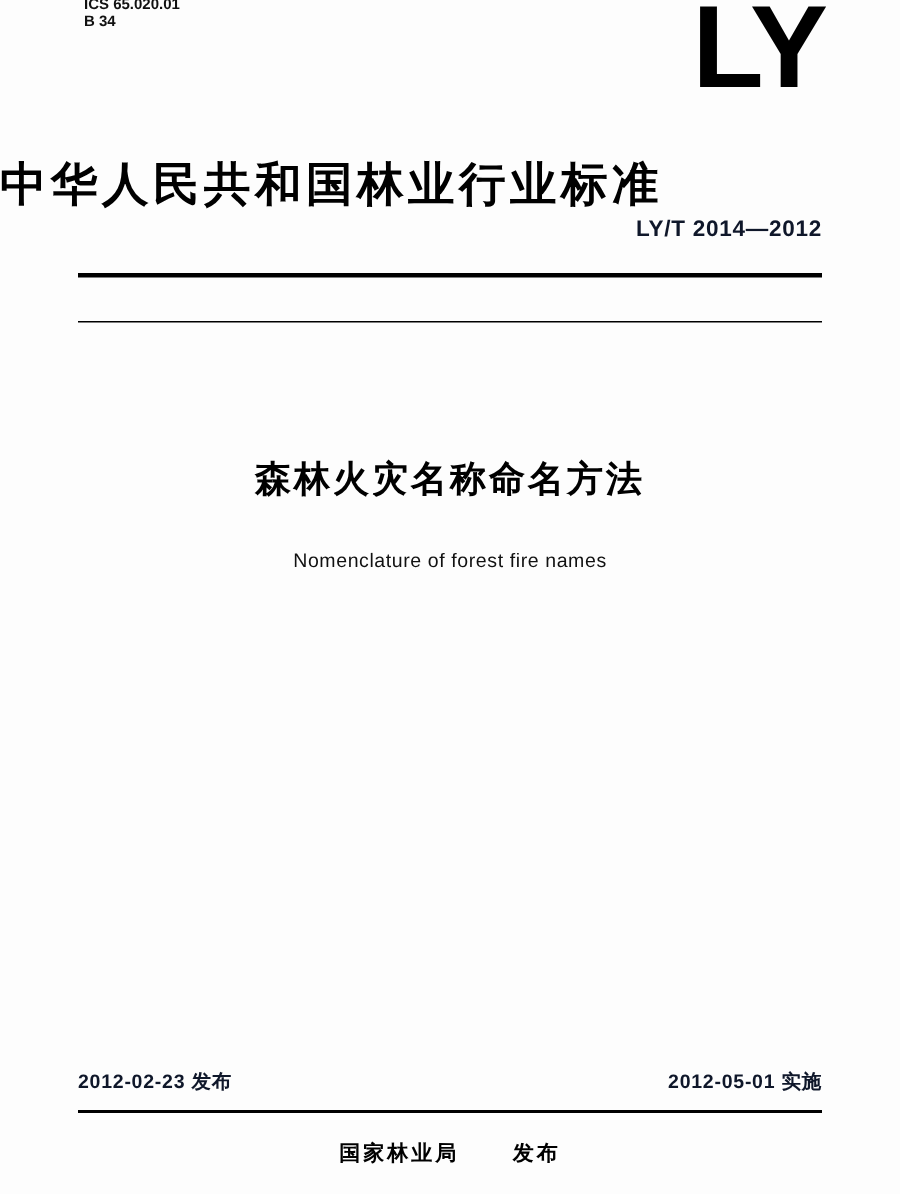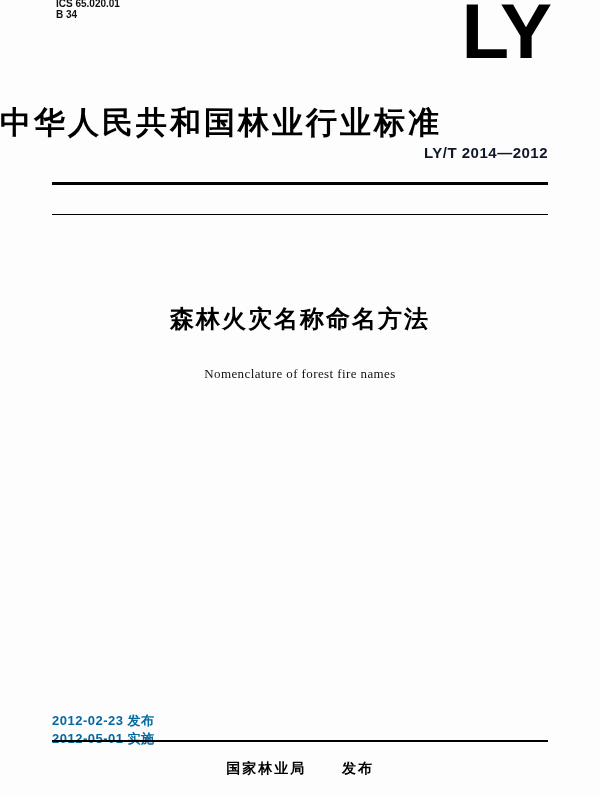--- a/index.html
+++ b/index.html
@@ -102,40 +102,40 @@
     font-size: 24px;
     letter-spacing: 2px;
     color: #000;
   }
   .doc-title-en {
     position: absolute;
     left: 0;
     right: 0;
     top: 366px;
     text-align: center;
-    font-family: Liberation Serif, serif;
+    font-family: Liberation Sans, sans-serif;
     font-size: 13px;
     letter-spacing: 0.4px;
     color: #111;
   }
 
   
   .footer-dates {
     position: absolute;
     left: 52px;
     right: 52px;
     top: 712px;
     display: flex;
+    justify-content: space-between;
     align-items: baseline;
     font-family: "DejaVu Sans", sans-serif;
     font-weight: bold;
     font-size: 13px;
     letter-spacing: 0.5px;
-    color: #0369a1;
-    flex-direction: column;
+    color: #0f172a;
   }
   .footer-dates .num {
     font-family: "Liberation Sans", sans-serif;
     font-weight: bold;
   }
 
   .rule-bottom {
     position: absolute;
     left: 52px;
     right: 52px;

